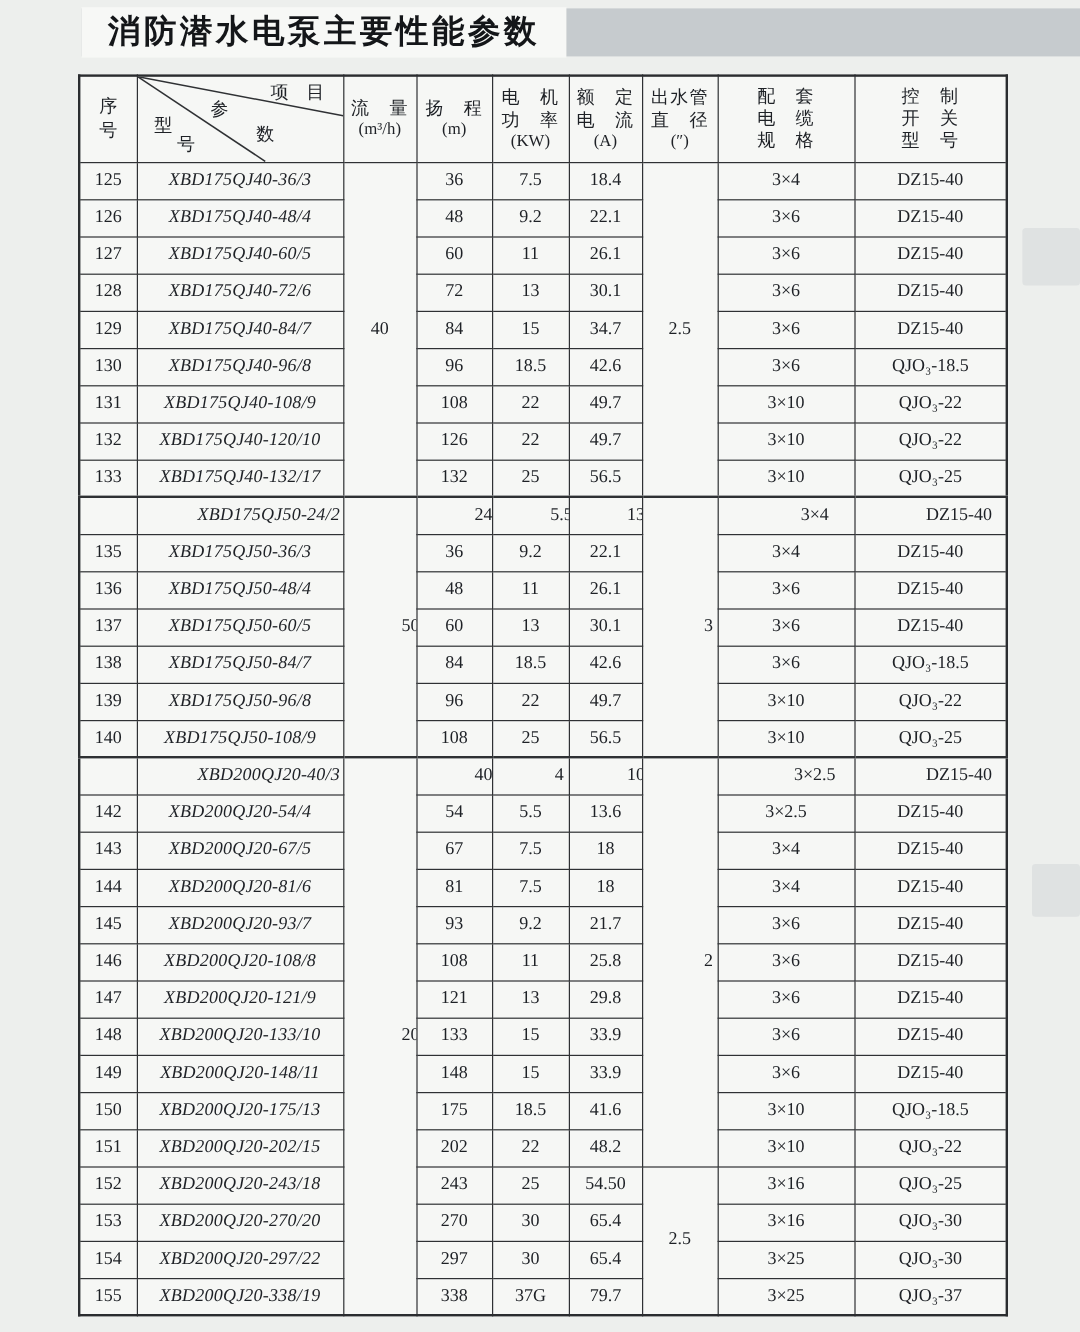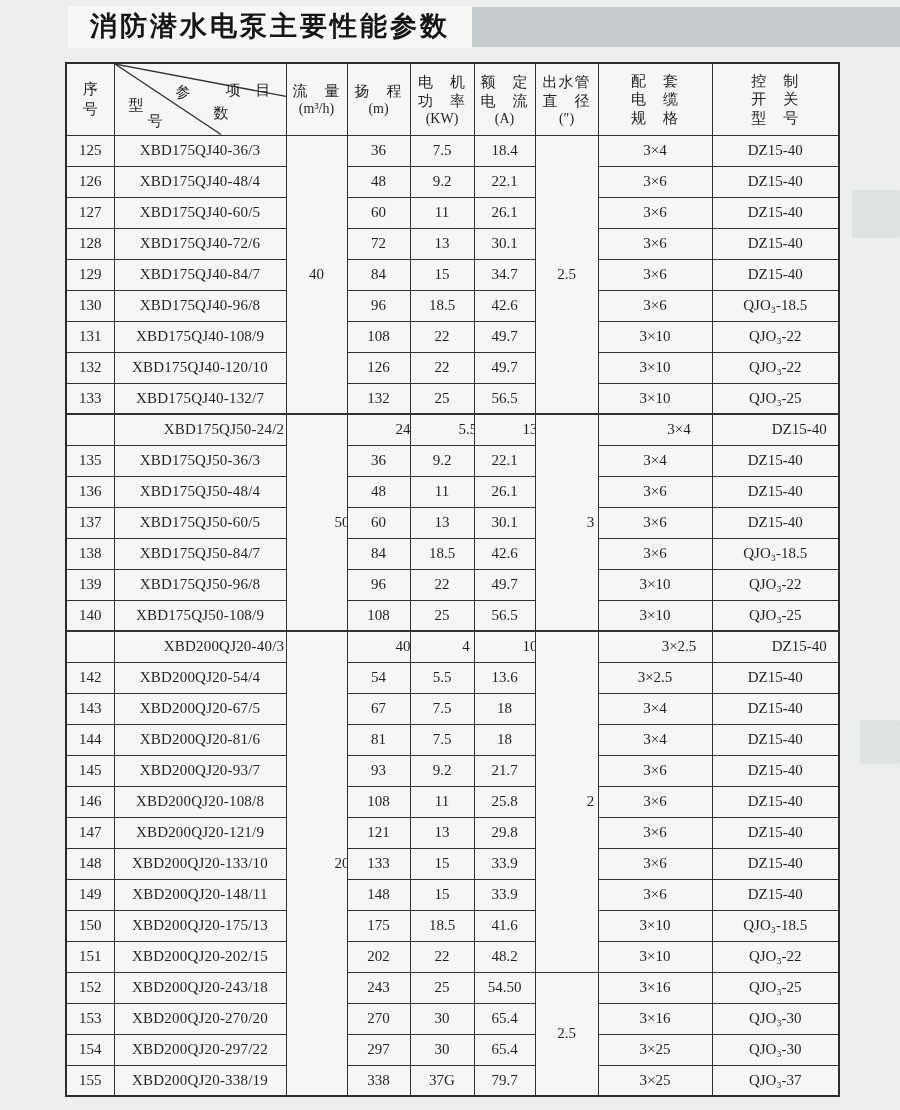--- a/index.html
+++ b/index.html
@@ -45,42 +45,42 @@
     text-align: center;
     vertical-align: middle;
     font-size: 15px;
     padding: 0;
     overflow: hidden;
   }
   thead tr { height: 72px; }
   tbody tr { height: 31px; }
   tbody tr.group-start td { border-top-width: 2px; padding-left: 48px; }
 
-  td.c-model { text-align: left; padding-left: 9px; letter-spacing: 0.2px; }
+  td.c-model { text-align: left; padding-left: 9px; letter-spacing: 0.2px; font-style: italic; }
   td.c-merge { font-size: 15px; }
 
   
   th { font-weight: 400; }
   .hstack {
     height: 100%;
     display: flex; flex-direction: column;
     justify-content: space-between; align-items: center;
     padding: 7px 0 6px 0;
   }
   .hstack.center-only { }
   .hlabel { white-space: pre-line; line-height: 1.25; font-size: 15px; letter-spacing: 1px; }
   .hunit  { font-size: 14px; letter-spacing: 0; }
   .seq-label { white-space: pre-line; line-height: 1.35; font-size: 15px; }
 
   
   th.diag { position: relative; }
   .diag-svg { position: absolute; left: 0; top: 0; width: 100%; height: 100%; }
   .diag-svg line { stroke: #2f3134; stroke-width: 1.3; vector-effect: non-scaling-stroke; }
   .dg { position: absolute; font-size: 15px; letter-spacing: 0; line-height: 1; white-space: nowrap; }
-  .dg-project { top: 19px; right: 15px; }
+  .dg-project { top: 7px; right: 15px; }
   .dg-can  { left: 61px; top: 21px; }
   .dg-shu  { left: 99px; top: 42px; }
   .dg-xing { left: 14px; top: 34px; }
   .dg-hao  { left: 33px; top: 50px; }
 
   
   .scan-smudge { position: absolute; background: #d3d7d8; opacity: 0.55; border-radius: 3px; }
   .smudge-1 { right: 0px; top: 190px; width: 48px; height: 48px; }
   .smudge-2 { right: 0px; top: 720px; width: 40px; height: 44px; }
 </style>
@@ -247,21 +247,21 @@
             <td class="c-seq">132</td>
             <td class="c-model">XBD175QJ40-120/10</td>
             <td>126</td>
             <td>22</td>
             <td>49.7</td>
             <td>3×10</td>
             <td>QJO₃-22</td>
           </tr>
           <tr>
             <td class="c-seq">133</td>
-            <td class="c-model">XBD175QJ40-132/7</td>
+            <td class="c-model">XBD175QJ40-132/17</td>
             <td>132</td>
             <td>25</td>
             <td>56.5</td>
             <td>3×10</td>
             <td>QJO₃-25</td>
           </tr>
           <tr class="group-start">
             <td class="c-seq">134</td>
             <td class="c-model">XBD175QJ50-24/2</td>
             <td class="c-merge" rowspan="7">50</td>

